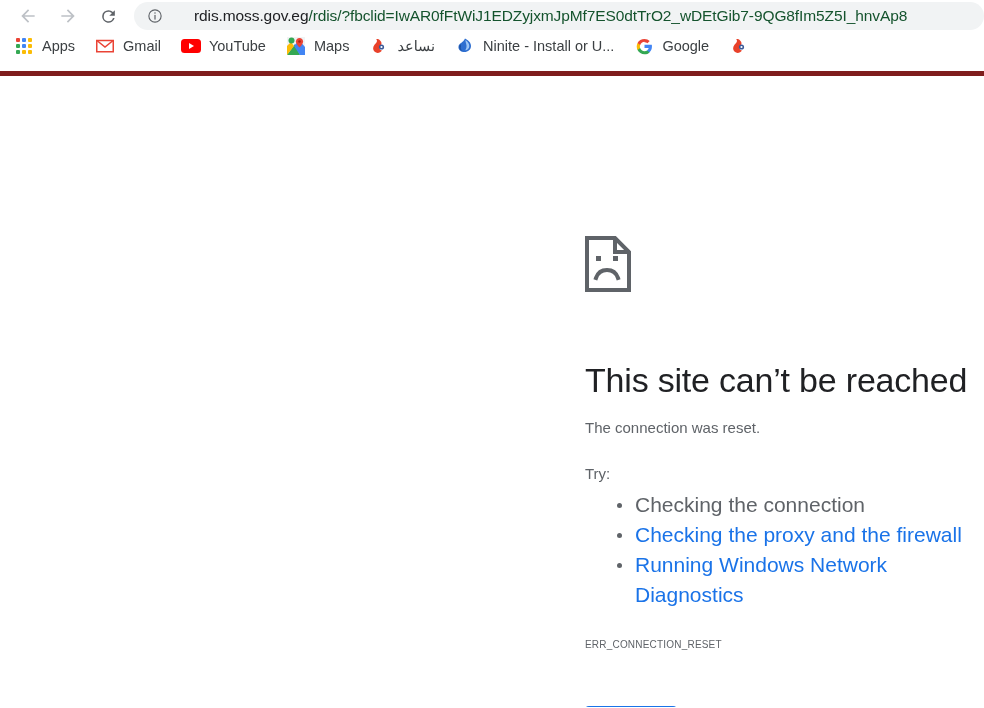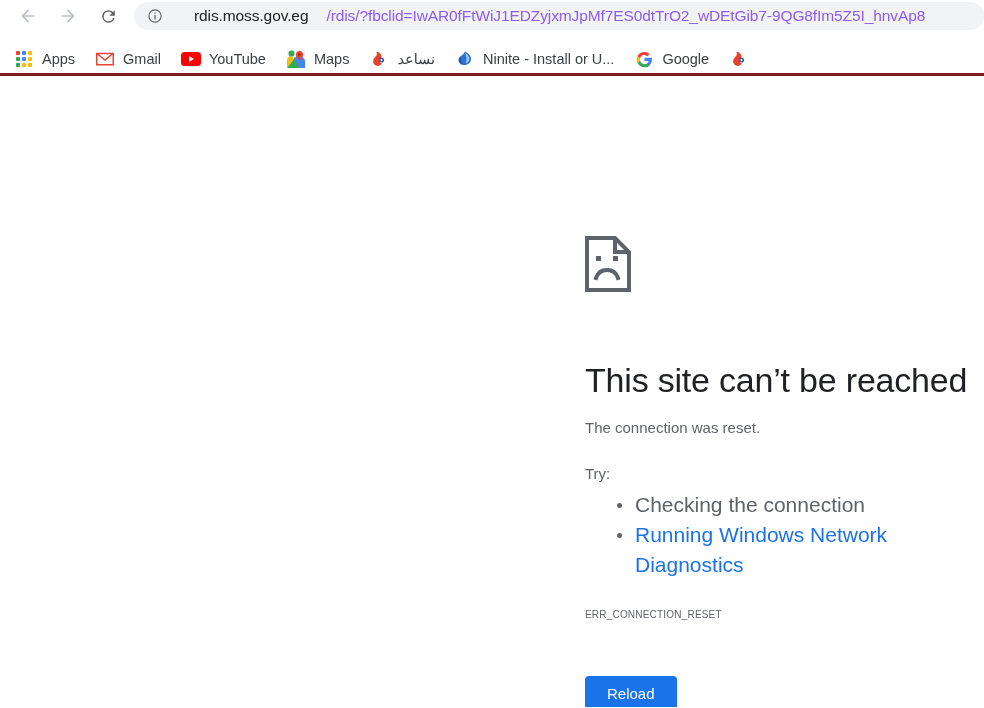--- a/index.html
+++ b/index.html
@@ -62,33 +62,32 @@
     color: #5f6368;
     white-space: nowrap;
     letter-spacing: -0.1px;
     line-height: 28px;
   }
   .url-text .url-host {
     color: #202124;
     margin-left: 20px;
   }
   .url-text .url-rest {
-    color: #8b5cf6;
-    margin-left: 18px;
+    color: #14532d;
   }
 
   
   .bookmarks-bar {
     height: 44px;
     display: flex;
-    align-items: flex-end;
+    align-items: flex-start;
     padding: 0 0 0 14px;
     background: #ffffff;
     box-sizing: border-box;
-    border-bottom: 3px solid #7f1d1d;
+    border-bottom: 5px solid #7f1d1d;
     overflow: hidden;
   }
   .bookmark {
     display: flex;
     align-items: center;
     height: 28px;
     margin-right: 20px;
     flex: none;
     cursor: default;
     white-space: nowrap;
@@ -352,20 +351,21 @@
     </div>
 
     <h1 class="err-title">This site can’t be reached</h1>
 
     <p class="err-summary">The connection was reset.</p>
 
     <p class="err-try-label">Try:</p>
 
     <ul class="err-list">
       <li><span>Checking the connection</span></li>
+      <li class="link-item"><span>Checking the proxy and the firewall</span></li>
       <li class="link-item"><span>Running Windows Network Diagnostics</span></li>
     </ul>
 
     <p class="err-code">ERR_CONNECTION_RESET</p>
 
     <button class="reload-btn">Reload</button>
   </div>
 </div>
 
 </body></html>

